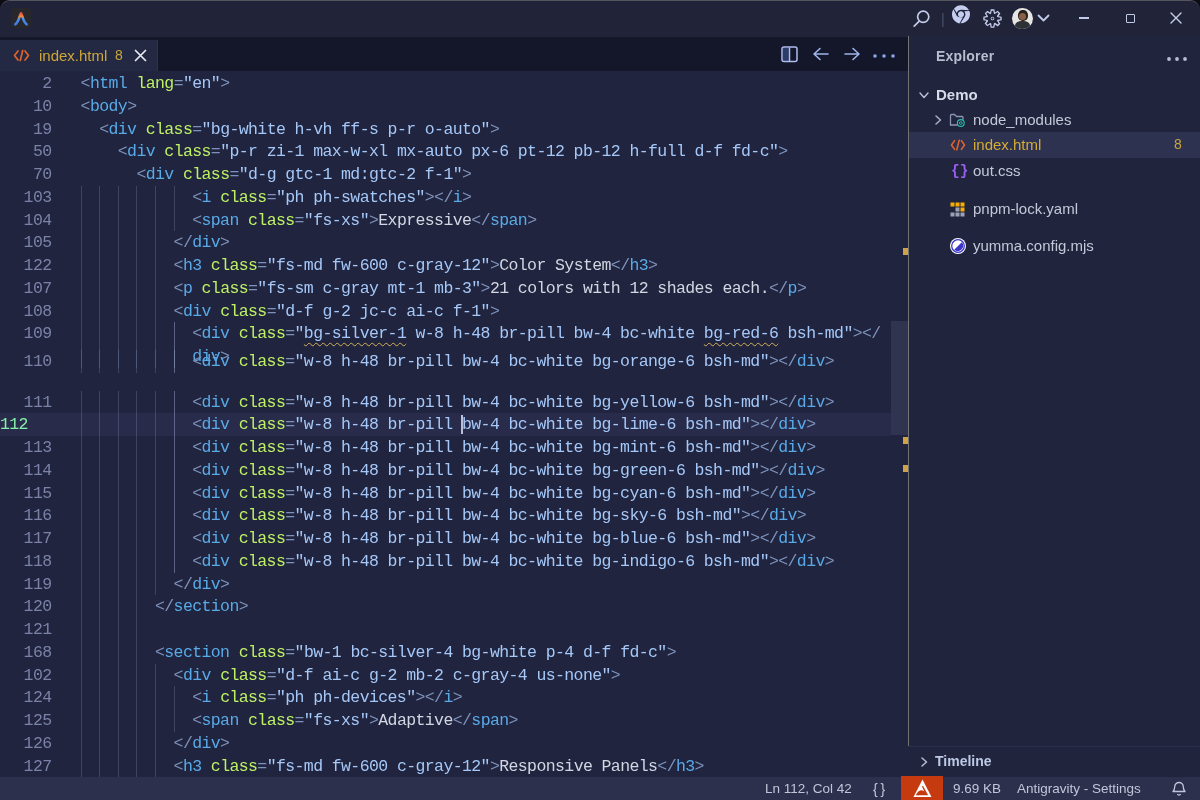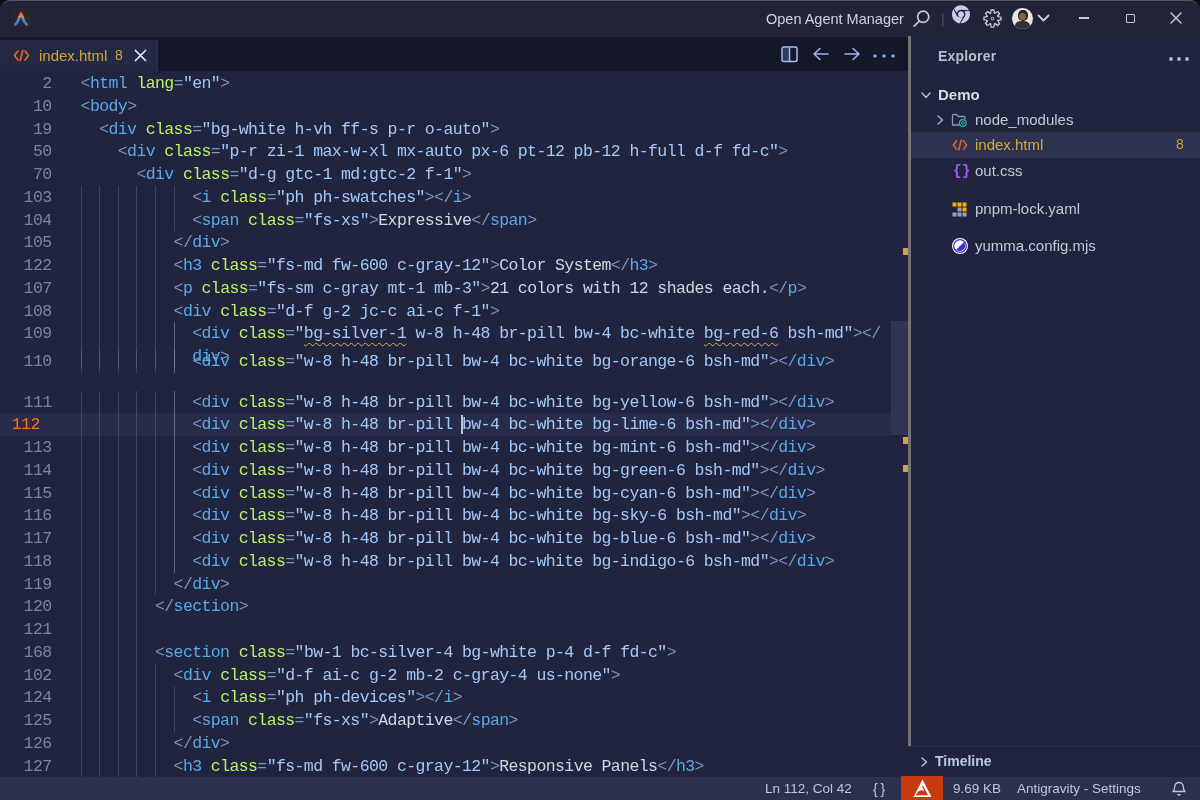--- a/index.html
+++ b/index.html
@@ -17,39 +17,39 @@
 #tab1 { position:absolute; left:0; top:3px; width:158px; height:31px; background:#242943; border-right:1px solid #2d3254; }
 #tab1 .lbl { position:absolute; left:39px; top:0; height:31px; line-height:31px; font-size:15px; color:#cfa63a; }
 #tab1 .badge { position:absolute; left:115px; top:0; height:31px; line-height:31px; font-size:14px; color:#c9a43a; }
 
 #editor { position:absolute; left:0; top:70px; width:908px; height:706px; background:#20243e; overflow:hidden; }
 .row { position:absolute; left:0; width:891px; height:22.75px; line-height:23px; }
 .row.cur { background:#282c4a; }
 .ln, .lnc { position:absolute; right:1200px; }
 .ln { position:absolute; width:51.5px; left:0; text-align:right; color:#7a82a8;
   font-family:"Liberation Mono", monospace; font-size:16.5px; letter-spacing:-0.6px; }
-.lnc { position:absolute; width:51.5px; left:0; text-align:center; color:#f97316;
+.lnc { position:absolute; width:51.5px; left:0; text-align:left; color:#86efac;
   font-family:"Liberation Mono", monospace; font-size:16.5px; letter-spacing:-0.6px; }
 .code { position:absolute; top:0; white-space:pre; font-family:"Liberation Mono", monospace;
   font-size:16.5px; letter-spacing:-0.6px; color:#d2d7e4; }
 .code .p { color:#7e93bc; }
 .code .t { color:#58aae8; }
 .code .a { color:#bef264;font-family:Liberation Mono, monospace; }
 .code .s { color:#a5c8f8; }
 .code .x { color:#d2d7e4; }
 .sq { text-decoration:underline; text-decoration-style:wavy; text-decoration-color:#d2b05a;
   text-decoration-thickness:1.4px; text-underline-offset:4px; text-decoration-skip-ink:none; }
 .gd { position:absolute; top:0; width:1px; height:22.75px; background:rgba(118,128,168,0.34); }
 .gd.b { background:rgba(140,150,190,0.55); }
 #cursor { position:absolute; left:461px; top:414px; width:2px; height:19px; background:#b9c0dc; }
 #sb-thumb { position:absolute; left:891px; top:320px; width:17px; height:114px; background:rgba(120,130,170,0.18); }
 .omark { position:absolute; left:902.5px; width:7px; height:7px; background:#d0a24a; }
 
 #sidebar { position:absolute; left:908px; top:35px; width:292px; height:741px; background:#20243c;
-  border-left:3px solid #737373; }
+  border-left:1px solid #737373; }
 #sidebar .hdr { position:absolute; left:27px; top:12px; font-size:14px; font-weight:700; color:#b8bdd0; letter-spacing:.2px; }
 .trow { position:absolute; left:0; width:292px; height:25.2px; line-height:25.2px; font-size:15px; color:#c3c8da; }
 .trow .txt { position:absolute; left:64px; }
 .trow.sel { background:#2d3251; }
 .chev { position:absolute; color:#aab0c5; }
 #timeline-border { position:absolute; left:908px; top:745px; width:292px; height:1px; background:#2a2e48; }
 #timeline { position:absolute; left:908px; top:746px; width:292px; height:30px; background:#20243c; }
 #timeline .txt { position:absolute; left:27px; top:0; height:30px; line-height:28px; font-weight:700; font-size:14px; color:#bdc9e6; }
 
 #statusbar { position:absolute; left:0; top:776px; width:1200px; height:24px; background:#2c304c; }
@@ -69,21 +69,20 @@
             <linearGradient id="lg1" x1="0" y1="0" x2="0" y2="1">
           <stop offset="0.05" stop-color="#e8593c"></stop>
               <stop offset="0.3" stop-color="#ef8c44"></stop>
           <stop offset="0.5" stop-color="#4e8fe8"></stop>
               <stop offset="1" stop-color="#3f7ce0"></stop>
         </linearGradient>
           </defs>
         <path d="M4.3 16.3 C6.2 15.3 7.4 12.8 8.8 8.2 Q9.6 5.2 10 5.2 Q10.4 5.2 11.2 8.2 C12.6 12.8 13.8 15.3 15.7 16.3" fill="none" stroke="url(#lg1)" stroke-width="2.6" stroke-linecap="round"></path>
       </svg>
     </div>
-    <div class="ttext" style="left:766px;">Open Agent Manager</div>
     <svg class="icon" style="left:912px;top:8px" width="19" height="19" viewBox="0 0 19 19">
       <circle cx="11.2" cy="7.8" r="5.6" fill="none" stroke="#c3cae8" stroke-width="1.7"></circle>
       <line x1="7" y1="12.4" x2="2.2" y2="17.2" stroke="#c3cae8" stroke-width="1.7" stroke-linecap="round"></line>
     </svg>
     <div class="ttext" style="left:941px; color:#4a4f6a;">|</div>
     <svg class="icon" style="left:952px;top:4px" width="18" height="18.6" viewBox="0 0 496 512">
       <path fill="#c5cdf0" d="M131.5 217.5L55.1 100.1c47.6-59.2 119-91.8 192-92.1 42.3-.3 85.5 10.5 124.8 33.2 43.4 25.2 76.4 61.4 97.4 103L264 133.4c-58.3-3.4-113.3 29.3-132.5 84.1zm32.9 38.5c0 46.2 37.4 83.6 83.6 83.6s83.6-37.4 83.6-83.6-37.4-83.6-83.6-83.6-83.6 37.3-83.6 83.6zm314.9-89.2L339.6 174c37.9 44.3 38.5 108.2 6.6 157.2L234.1 503.6c46.5 2.5 94.4-7.7 137.8-32.9 107.4-62 150.9-192 107.4-303.9zM133.7 303.6L40.4 120.1C14.9 159.1 0 205.9 0 256c0 124 88.1 227.4 205.1 251l96.2-166.6c-57.7 9.2-141.7-8-167.6-36.8z"></path>
     </svg>
     <svg class="icon" style="left:982px;top:7px" width="21" height="21" viewBox="0 0 16 16">
       <path fill="#c3cae8" fill-rule="evenodd" d="M9.1 4.4L8.6 2H7.4l-.5 2.4-.7.3-2-1.3-.9.8 1.3 2-.2.7-2.4.5v1.2l2.4.5.3.8-1.3 2 .8.8 2-1.3.8.3.4 2.3h1.2l.5-2.4.8-.3 2 1.3.8-.8-1.3-2 .3-.8 2.3-.4V7.4l-2.4-.5-.3-.8 1.3-2-.8-.8-2 1.3-.7-.2zM9.4 1l.5 2.4L12 2.1l2 2-1.4 2.1 2.4.4v2.8l-2.4.5L14 12l-2 2-2.1-1.4-.5 2.4H6.6l-.5-2.4L4 13.9l-2-2 1.4-2.1L1 9.4V6.6l2.4-.5L2.1 4l2-2 2.1 1.4.4-2.4h2.8zm-.6 7a.8.8 0 1 1-1.6 0 .8.8 0 0 1 1.6 0zm.6 0a1.4 1.4 0 1 1-2.8 0 1.4 1.4 0 0 1 2.8 0z"></path>

